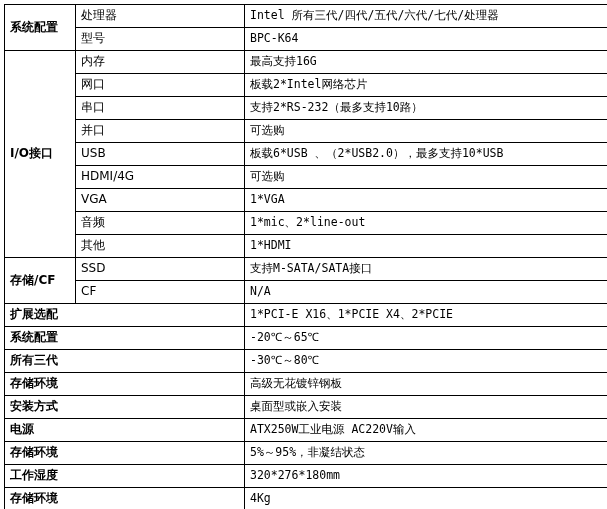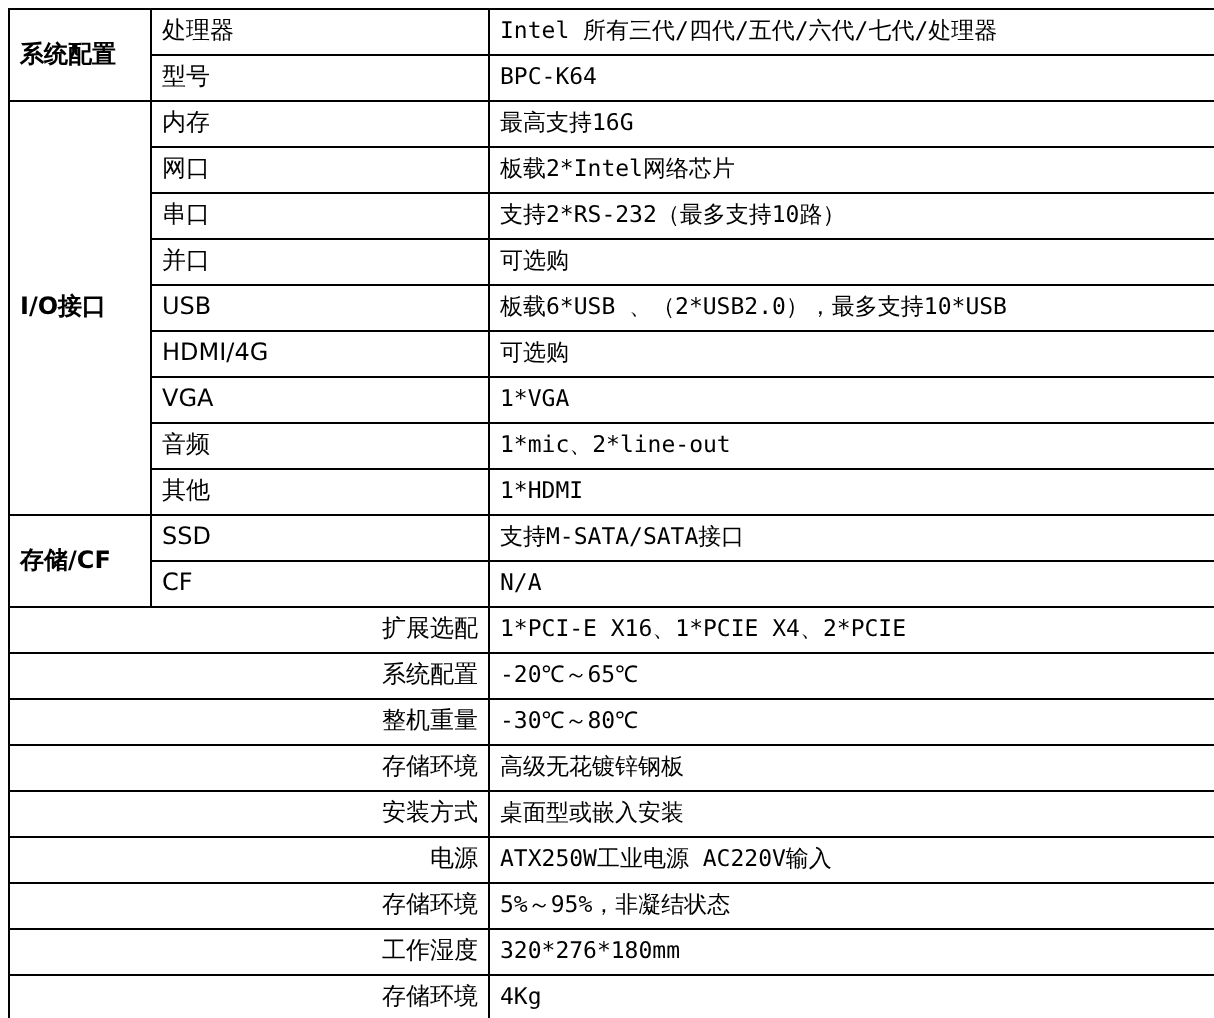--- a/index.html
+++ b/index.html
@@ -42,22 +42,21 @@
   }
   td.sub {
     font-size: 12px;
   }
   td.val {
     font-family: "DejaVu Sans Mono", "Liberation Mono", monospace;
     font-size: 11.5px;
     letter-spacing: 0px;
   }
   td.span2 {
-    font-weight: normal;
-    text-align: right;
+    font-weight: bold;
   }
 </style>
 </head>
 <body>
 
 <div class="spec-wrap">
   <table class="spec">
     <tbody>
 
       <tr>
@@ -120,21 +119,21 @@
 
       <tr>
         <td class="span2" colspan="2">扩展选配</td>
         <td class="col-c val">1*PCI-E X16、1*PCIE X4、2*PCIE</td>
       </tr>
       <tr>
         <td class="span2" colspan="2">系统配置</td>
         <td class="col-c val">-20℃～65℃</td>
       </tr>
       <tr>
-        <td class="span2" colspan="2">整机重量</td>
+        <td class="span2" colspan="2">所有三代</td>
         <td class="col-c val">-30℃～80℃</td>
       </tr>
       <tr>
         <td class="span2" colspan="2">存储环境</td>
         <td class="col-c val">高级无花镀锌钢板</td>
       </tr>
       <tr>
         <td class="span2" colspan="2">安装方式</td>
         <td class="col-c val">桌面型或嵌入安装</td>
       </tr>

